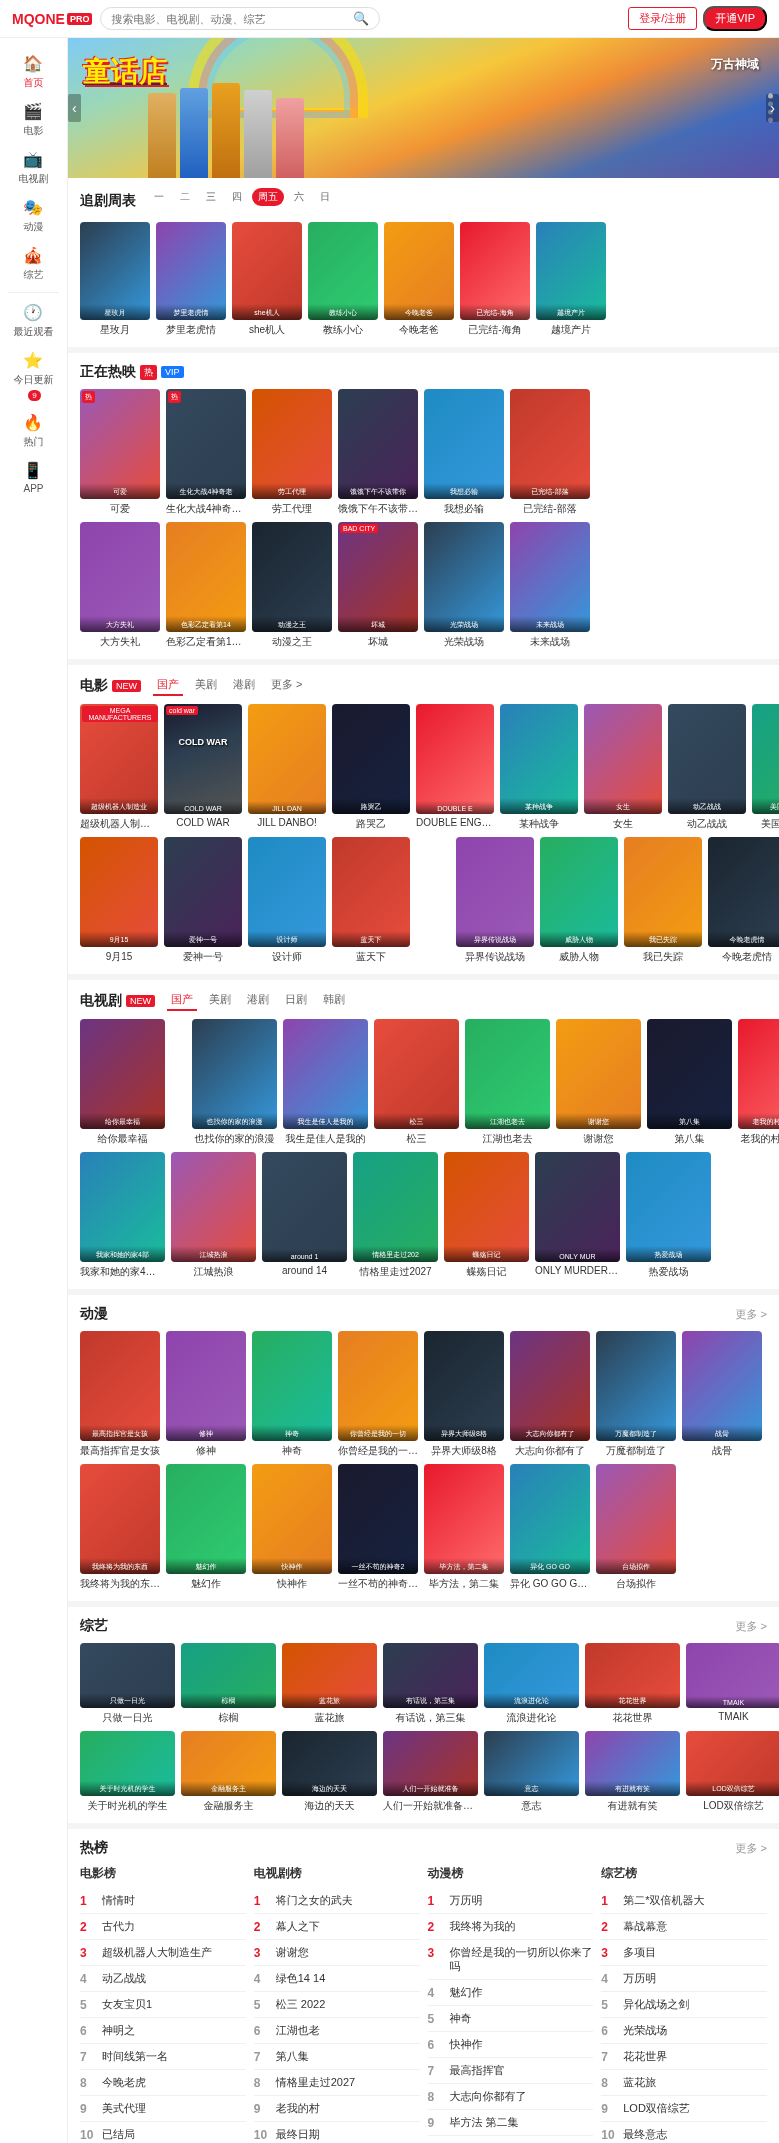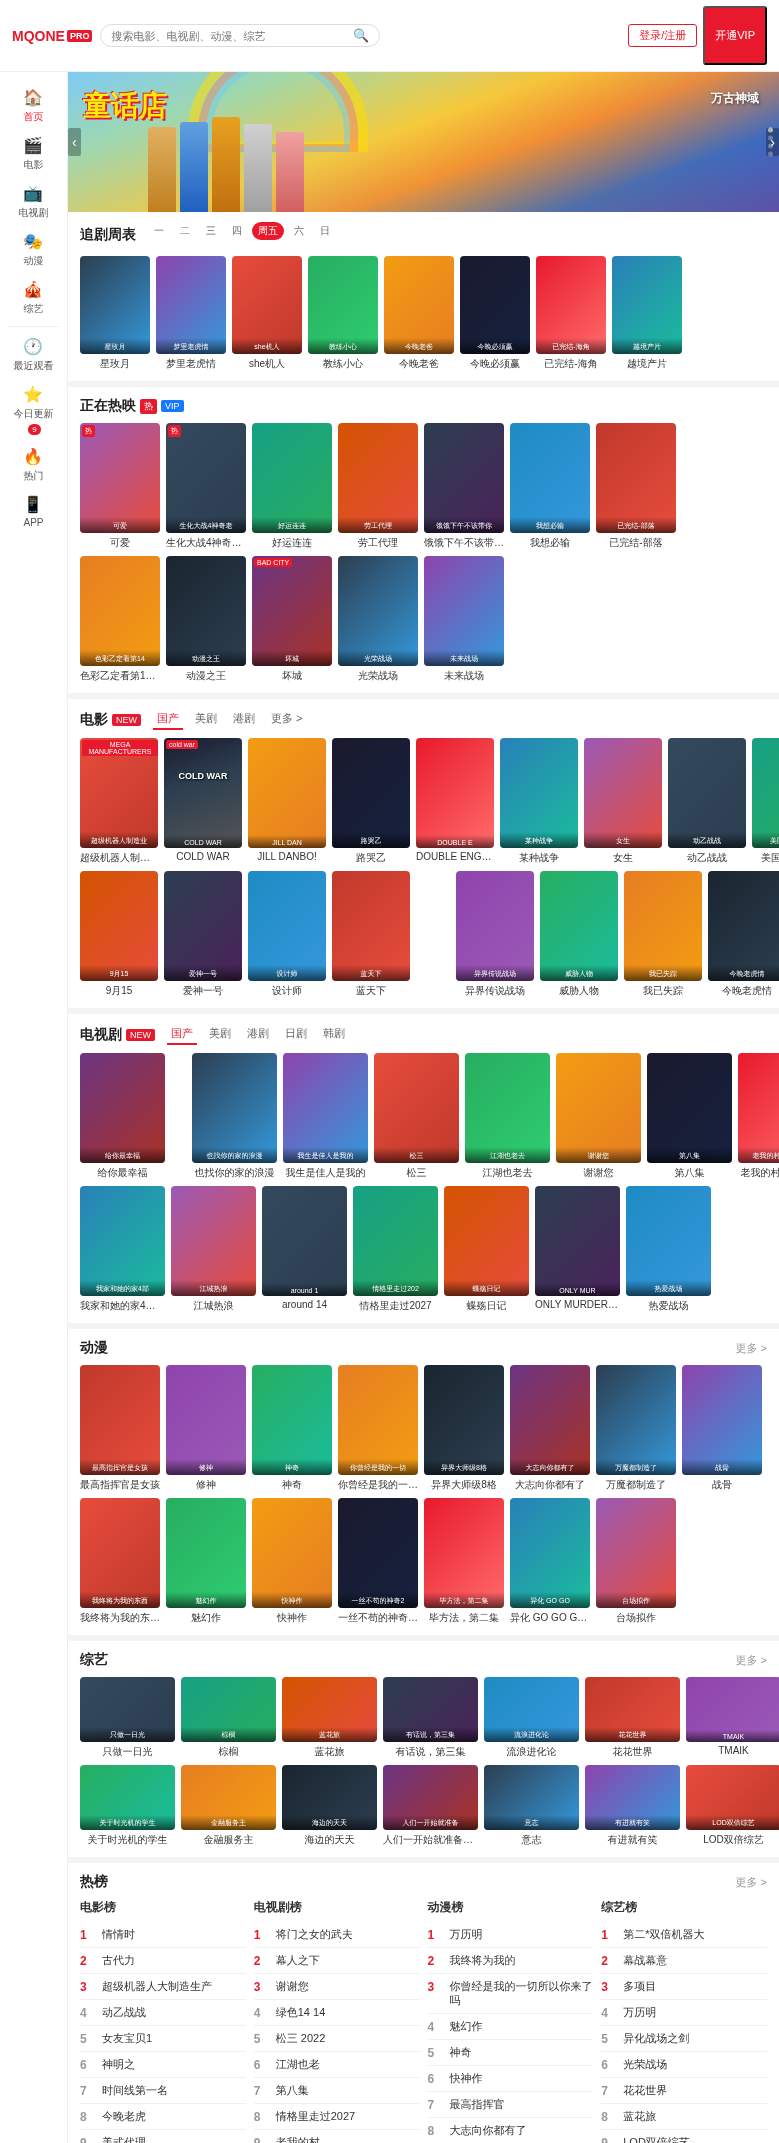--- a/index.html
+++ b/index.html
@@ -7,21 +7,21 @@
     
     
     .header { background: #fff; display: flex; align-items: center; padding: 6px 12px; border-bottom: 1px solid #eee; position: sticky; top: 0; z-index: 100; }
     .logo { color: #e8192c; font-weight: bold; font-size: 14px; margin-right: 8px; display: flex; align-items: center; gap: 2px; }
     .logo-pro { background: #e8192c; color: #fff; font-size: 9px; padding: 1px 3px; border-radius: 2px; }
     .search-bar { display: flex; align-items: center; flex: 1; max-width: 280px; border: 1px solid #ddd; border-radius: 14px; padding: 3px 10px; margin-right: 8px; }
     .search-bar input { border: none; outline: none; font-size: 11px; flex: 1; color: #999; }
     .search-icon { color: #999; font-size: 13px; }
     .header-actions { margin-left: auto; display: flex; gap: 6px; align-items: center; }
     .btn-login { border: 1px solid #e8192c; color: #e8192c; background: #fff; padding: 3px 10px; border-radius: 3px; font-size: 11px; cursor: pointer; }
-    .btn-vip { background: #e8192c; color: #fff; padding: 20px 10px; border-radius: 3px; font-size: 11px; cursor: pointer; }
+    .btn-vip { background: #e8192c; color: #fff; padding: 3px 10px; border-radius: 11px; font-size: 11px; cursor: pointer; }
     
     
     .main-layout { display: flex; }
     
     
     .sidebar { width: 68px; background: #fff; min-height: calc(100vh - 36px); padding: 10px 0; border-right: 1px solid #eee; flex-shrink: 0; }
     .sidebar-item { display: flex; flex-direction: column; align-items: center; padding: 6px 4px; cursor: pointer; color: #555; font-size: 11px; gap: 3px; }
     .sidebar-item:hover, .sidebar-item.active { color: #e8192c; }
     .sidebar-item .icon { font-size: 16px; }
     .sidebar-label { font-size: 10px; }
@@ -174,21 +174,21 @@
       <div style="position:absolute;top:-12px;left:138px;width:144px;height:92px;border-radius:90px 90px 0 0;border:6px solid rgba(100,200,255,0.6);opacity:0.7;"></div>
 
       <div style="position:absolute;bottom:0;left:80px;display:flex;align-items:flex-end;gap:4px;">
         <div style="width:28px;height:85px;background:linear-gradient(#e0b060,#c08020);border-radius:3px 3px 0 0;"></div>
         <div style="width:28px;height:90px;background:linear-gradient(#60a0e0,#2060c0);border-radius:3px 3px 0 0;"></div>
         <div style="width:28px;height:95px;background:linear-gradient(#e8a020,#c07010);border-radius:3px 3px 0 0;"></div>
         <div style="width:28px;height:88px;background:linear-gradient(#d0d0d0,#a0a0a0);border-radius:3px 3px 0 0;"></div>
         <div style="width:28px;height:80px;background:linear-gradient(#f0a0a0,#d06060);border-radius:3px 3px 0 0;"></div>
       </div>
 
-      <div style="position:absolute;left:15px;top:15px;">
+      <div style="position:absolute;left:15px;top:15px;text-decoration:underline;">
         <div style="font-size:28px;font-weight:900;color:#ffee00;text-shadow:2px 2px 0 #e8192c,-1px -1px 0 #e8192c;">童话店</div>
       </div>
 
       <div style="position:absolute;right:20px;top:18px;color:#fff;font-size:12px;font-weight:bold;text-shadow:1px 1px 3px rgba(0,0,0,0.6);">万古神域</div>
 
       <div style="position:absolute;right:6px;top:50%;transform:translateY(-50%);display:flex;flex-direction:column;gap:3px;">
         <div style="width:5px;height:5px;border-radius:50%;background:#fff;opacity:1;"></div>
         <div style="width:5px;height:5px;border-radius:50%;background:#fff;opacity:0.5;"></div>
         <div style="width:5px;height:5px;border-radius:50%;background:#fff;opacity:0.5;"></div>
         <div style="width:5px;height:5px;border-radius:50%;background:#fff;opacity:0.5;"></div>
@@ -236,26 +236,20 @@
             </div>
             <div class="card-title" style="width: 70px; font-size: 10px;">教练小心</div>
           </div>
           <div class="card" style="width: 70px; cursor: pointer;">
             <div class="poster-placeholder c5" style="width: 70px; height: 98px; border-radius: 4px; position: relative;">
               <div style="position: absolute; bottom: 0px; left: 0px; right: 0px; background: linear-gradient(transparent, rgba(0, 0, 0, 0.6)); color: rgb(255, 255, 255); font-size: 7px; padding: 4px 2px 2px; text-align: center; overflow: hidden; text-overflow: ellipsis; white-space: nowrap;">今晚老爸</div>
             </div>
             <div class="card-title" style="width: 70px; font-size: 10px;">今晚老爸</div>
           </div>
           <div class="card" style="width: 70px; cursor: pointer;">
-            <div class="poster-placeholder c6" style="width: 70px; height: 98px; border-radius: 4px; position: relative;">
-              <div style="position: absolute; bottom: 0px; left: 0px; right: 0px; background: linear-gradient(transparent, rgba(0, 0, 0, 0.6)); color: rgb(255, 255, 255); font-size: 7px; padding: 4px 2px 2px; text-align: center; overflow: hidden; text-overflow: ellipsis; white-space: nowrap;">今晚必须赢</div>
-            </div>
-            <div class="card-title" style="width: 70px; font-size: 10px;">今晚必须赢</div>
-          </div>
-          <div class="card" style="width: 70px; cursor: pointer;">
             <div class="poster-placeholder c7" style="width: 70px; height: 98px; border-radius: 4px; position: relative;">
               <div style="position: absolute; bottom: 0px; left: 0px; right: 0px; background: linear-gradient(transparent, rgba(0, 0, 0, 0.6)); color: rgb(255, 255, 255); font-size: 7px; padding: 4px 2px 2px; text-align: center; overflow: hidden; text-overflow: ellipsis; white-space: nowrap;">已完结-海角</div>
             </div>
             <div class="card-title" style="width: 70px; font-size: 10px;">已完结-海角</div>
           </div>
           <div class="card" style="width: 70px; cursor: pointer;">
             <div class="poster-placeholder c8" style="width: 70px; height: 98px; border-radius: 4px; position: relative;">
               <div style="position: absolute; bottom: 0px; left: 0px; right: 0px; background: linear-gradient(transparent, rgba(0, 0, 0, 0.6)); color: rgb(255, 255, 255); font-size: 7px; padding: 4px 2px 2px; text-align: center; overflow: hidden; text-overflow: ellipsis; white-space: nowrap;">越境产片</div>
             </div>
             <div class="card-title" style="width: 70px; font-size: 10px;">越境产片</div>
@@ -279,26 +273,20 @@
               <div class="card-title" style="width: 80px; font-size: 10px;">可爱</div>
             </div>
             <div class="card" style="width: 80px; cursor: pointer;">
               <div class="poster-placeholder c10" style="width: 80px; height: 110px; border-radius: 4px; position: relative;">
                 <div style="position: absolute; top: 2px; left: 2px; background: rgb(232, 25, 44); color: rgb(255, 255, 255); font-size: 7px; padding: 1px 3px; border-radius: 2px;">热</div>
                 <div style="position: absolute; bottom: 0px; left: 0px; right: 0px; background: linear-gradient(transparent, rgba(0, 0, 0, 0.6)); color: rgb(255, 255, 255); font-size: 7px; padding: 4px 2px 2px; text-align: center; overflow: hidden; text-overflow: ellipsis; white-space: nowrap;">生化大战4神奇老</div>
               </div>
               <div class="card-title" style="width: 80px; font-size: 10px;">生化大战4神奇老虎机</div>
             </div>
             <div class="card" style="width: 80px; cursor: pointer;">
-              <div class="poster-placeholder c11" style="width: 80px; height: 110px; border-radius: 4px; position: relative;">
-                <div style="position: absolute; bottom: 0px; left: 0px; right: 0px; background: linear-gradient(transparent, rgba(0, 0, 0, 0.6)); color: rgb(255, 255, 255); font-size: 7px; padding: 4px 2px 2px; text-align: center; overflow: hidden; text-overflow: ellipsis; white-space: nowrap;">好运连连</div>
-              </div>
-              <div class="card-title" style="width: 80px; font-size: 10px;">好运连连</div>
-            </div>
-            <div class="card" style="width: 80px; cursor: pointer;">
               <div class="poster-placeholder c12" style="width: 80px; height: 110px; border-radius: 4px; position: relative;">
                 <div style="position: absolute; bottom: 0px; left: 0px; right: 0px; background: linear-gradient(transparent, rgba(0, 0, 0, 0.6)); color: rgb(255, 255, 255); font-size: 7px; padding: 4px 2px 2px; text-align: center; overflow: hidden; text-overflow: ellipsis; white-space: nowrap;">劳工代理</div>
               </div>
               <div class="card-title" style="width: 80px; font-size: 10px;">劳工代理</div>
             </div>
             <div class="card" style="width: 80px; cursor: pointer;">
               <div class="poster-placeholder c13" style="width: 80px; height: 110px; border-radius: 4px; position: relative;">
                 <div style="position: absolute; bottom: 0px; left: 0px; right: 0px; background: linear-gradient(transparent, rgba(0, 0, 0, 0.6)); color: rgb(255, 255, 255); font-size: 7px; padding: 4px 2px 2px; text-align: center; overflow: hidden; text-overflow: ellipsis; white-space: nowrap;">饿饿下午不该带你</div>
               </div>
               <div class="card-title" style="width: 80px; font-size: 10px;">饿饿下午不该带你来着</div>
@@ -310,20 +298,26 @@
               <div class="card-title" style="width: 80px; font-size: 10px;">我想必输</div>
             </div>
             <div class="card" style="width: 80px; cursor: pointer;">
               <div class="poster-placeholder c15" style="width: 80px; height: 110px; border-radius: 4px; position: relative;">
                 <div style="position: absolute; bottom: 0px; left: 0px; right: 0px; background: linear-gradient(transparent, rgba(0, 0, 0, 0.6)); color: rgb(255, 255, 255); font-size: 7px; padding: 4px 2px 2px; text-align: center; overflow: hidden; text-overflow: ellipsis; white-space: nowrap;">已完结-部落</div>
               </div>
               <div class="card-title" style="width: 80px; font-size: 10px;">已完结-部落</div>
             </div>
           </div>
           <div class="row">
+            <div class="card" style="width: 80px; cursor: pointer;">
+              <div class="poster-placeholder c16" style="width: 80px; height: 110px; border-radius: 4px; position: relative;">
+                <div style="position: absolute; bottom: 0px; left: 0px; right: 0px; background: linear-gradient(transparent, rgba(0, 0, 0, 0.6)); color: rgb(255, 255, 255); font-size: 7px; padding: 4px 2px 2px; text-align: center; overflow: hidden; text-overflow: ellipsis; white-space: nowrap;">大方失礼</div>
+              </div>
+              <div class="card-title" style="width: 80px; font-size: 10px;">大方失礼</div>
+            </div>
             <div class="card" style="width: 80px; cursor: pointer;">
               <div class="poster-placeholder c18" style="width: 80px; height: 110px; border-radius: 4px; position: relative;">
                 <div style="position: absolute; bottom: 0px; left: 0px; right: 0px; background: linear-gradient(transparent, rgba(0, 0, 0, 0.6)); color: rgb(255, 255, 255); font-size: 7px; padding: 4px 2px 2px; text-align: center; overflow: hidden; text-overflow: ellipsis; white-space: nowrap;">色彩乙定看第14</div>
               </div>
               <div class="card-title" style="width: 80px; font-size: 10px;">色彩乙定看第14集</div>
             </div>
             <div class="card" style="width: 80px; cursor: pointer;">
               <div class="poster-placeholder c19" style="width: 80px; height: 110px; border-radius: 4px; position: relative;">
                 <div style="position: absolute; bottom: 0px; left: 0px; right: 0px; background: linear-gradient(transparent, rgba(0, 0, 0, 0.6)); color: rgb(255, 255, 255); font-size: 7px; padding: 4px 2px 2px; text-align: center; overflow: hidden; text-overflow: ellipsis; white-space: nowrap;">动漫之王</div>
               </div>

